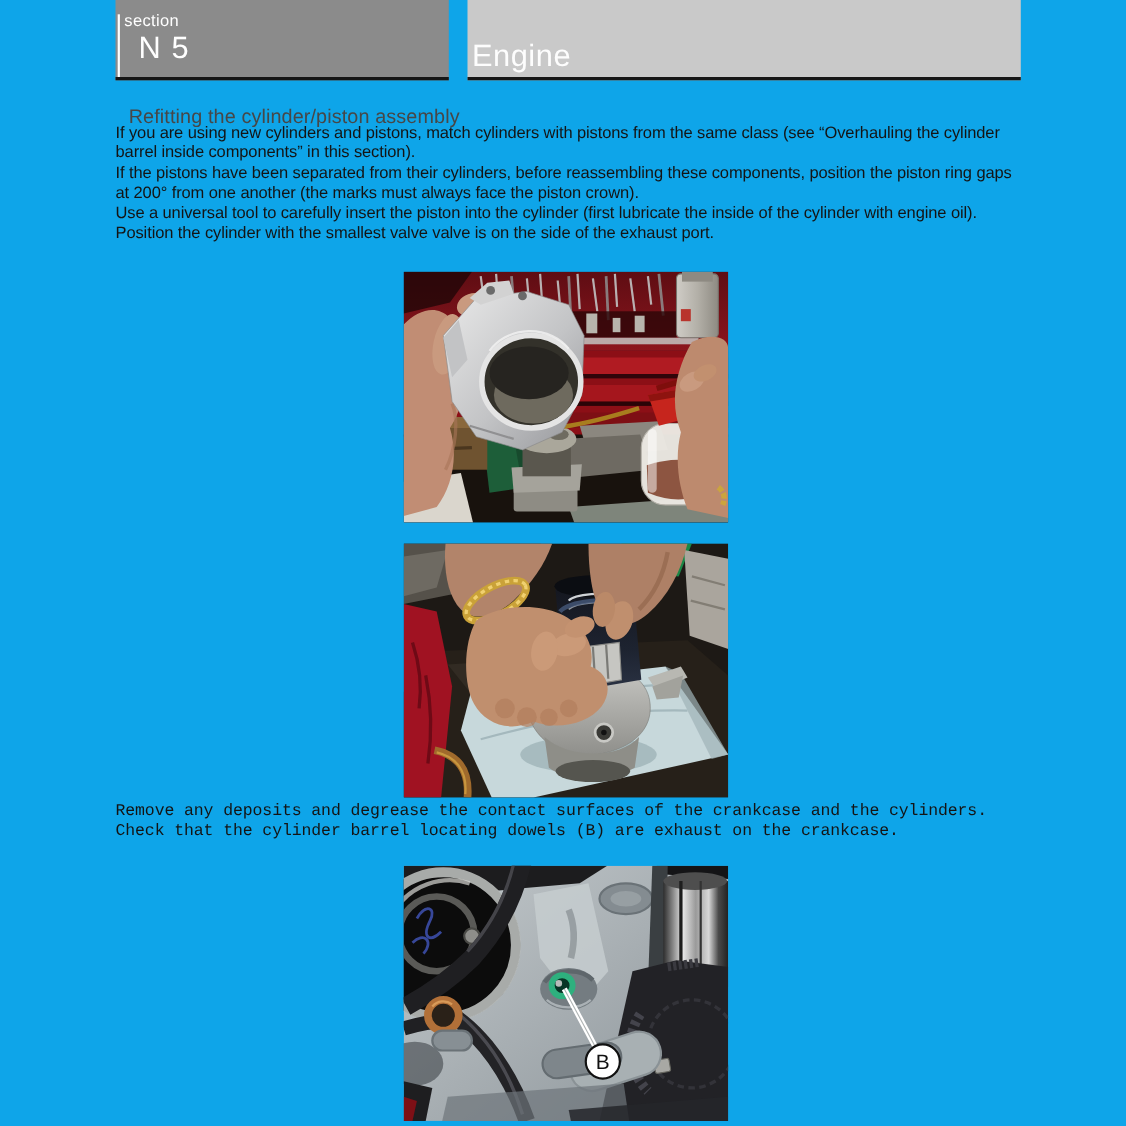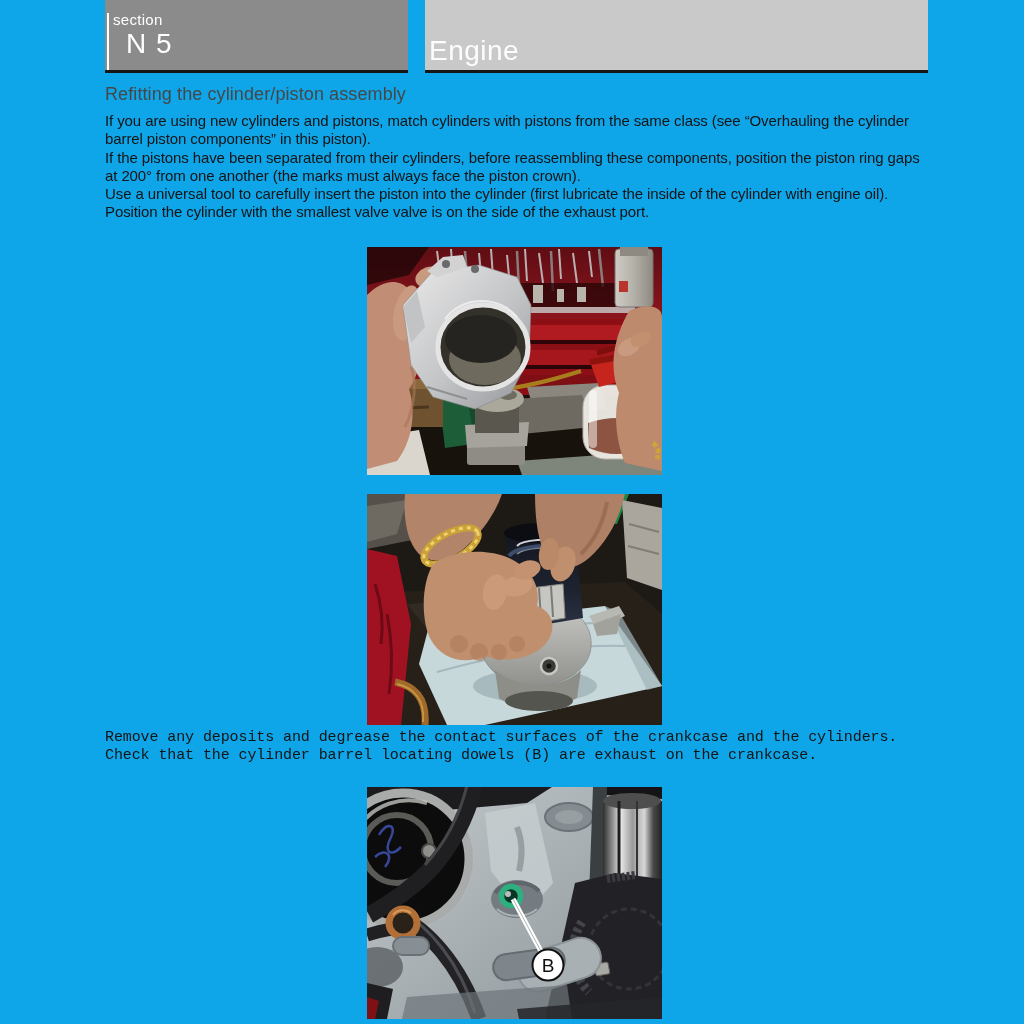--- a/index.html
+++ b/index.html
@@ -8,21 +8,21 @@
 
   
   .hdr-box{position:absolute;top:0;height:70px;border-bottom:3px solid #161616;}
   .hdr-section{left:105px;width:303px;background:#8b8b8b;}
   .hdr-accent{position:absolute;left:2px;top:13px;width:2px;height:57px;background:#ffffff;}
   .hdr-section-label{position:absolute;left:8px;top:11px;font-size:15px;color:#ffffff;letter-spacing:.3px;}
   .hdr-section-number{position:absolute;left:21px;top:28px;font-size:28px;color:#ffffff;letter-spacing:1px;}
   .hdr-chapter{left:425px;width:493px;background:#c9c9c9;padding-left:10px;}
   .hdr-chapter-title{position:absolute;left:4px;bottom:3px;font-size:28px;color:#fdfdfd;letter-spacing:.5px;}
 
-  .page-title{position:absolute;left:105px;top:84px;margin:0;font-size:18px;font-weight:400;color:#474747;letter-spacing:.1px;}
+  .page-title{position:absolute;left:105px;top:84px;margin:12px;font-size:18px;font-weight:400;color:#474747;letter-spacing:.1px;}
 
   .body-text{position:absolute;left:105px;color:#141414;font-size:15px;line-height:18.3px;letter-spacing:-0.1px;}
   .body-text .tl{white-space:nowrap;}
   .intro{top:112px;width:870px;}
   .note{top:729px;width:870px;font-family:Liberation Mono, monospace;}
 
   .photo{position:absolute;left:367px;display:block;}
   .photo-1{top:247px;}
   .photo-2{top:494px;}
   .photo-3{top:787px;}
@@ -37,21 +37,21 @@
     <div class="hdr-section-label">section</div>
     <div class="hdr-section-number">N 5</div>
   </div>
   <div class="hdr-box hdr-chapter">
     <div class="hdr-chapter-title">Engine</div>
   </div>
 
   <h1 class="page-title">Refitting the cylinder/piston assembly</h1>
   <div class="body-text intro">
     <div class="tl">If you are using new cylinders and pistons, match cylinders with pistons from the same class (see “Overhauling the cylinder</div>
-    <div class="tl">barrel piston components” in this piston).</div>
+    <div class="tl">barrel inside components” in this section).</div>
     <div class="tl">If the pistons have been separated from their cylinders, before reassembling these components, position the piston ring gaps</div>
     <div class="tl">at 200° from one another (the marks must always face the piston crown).</div>
     <div class="tl">Use a universal tool to carefully insert the piston into the cylinder (first lubricate the inside of the cylinder with engine oil).</div>
     <div class="tl">Position the cylinder with the smallest valve valve is on the side of the exhaust port.</div>
   </div>
 
   <svg class="photo photo-1" width="295" height="228" viewBox="0 0 295 228">
     <defs>
       <linearGradient id="p1peg" x1="0" y1="0" x2="0" y2="1">
         <stop offset="0" stop-color="#5e0d13"></stop>

